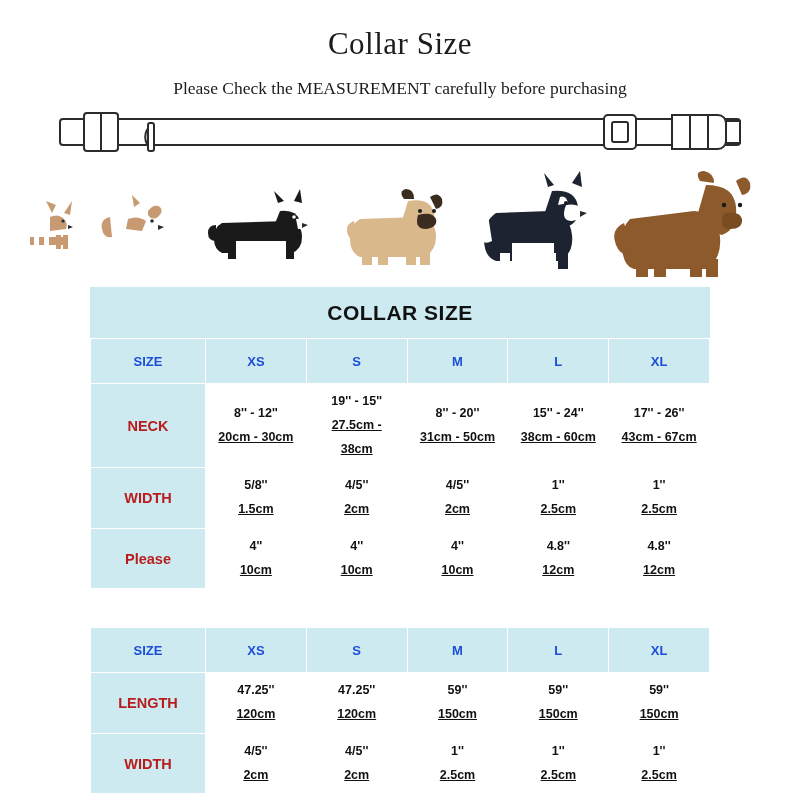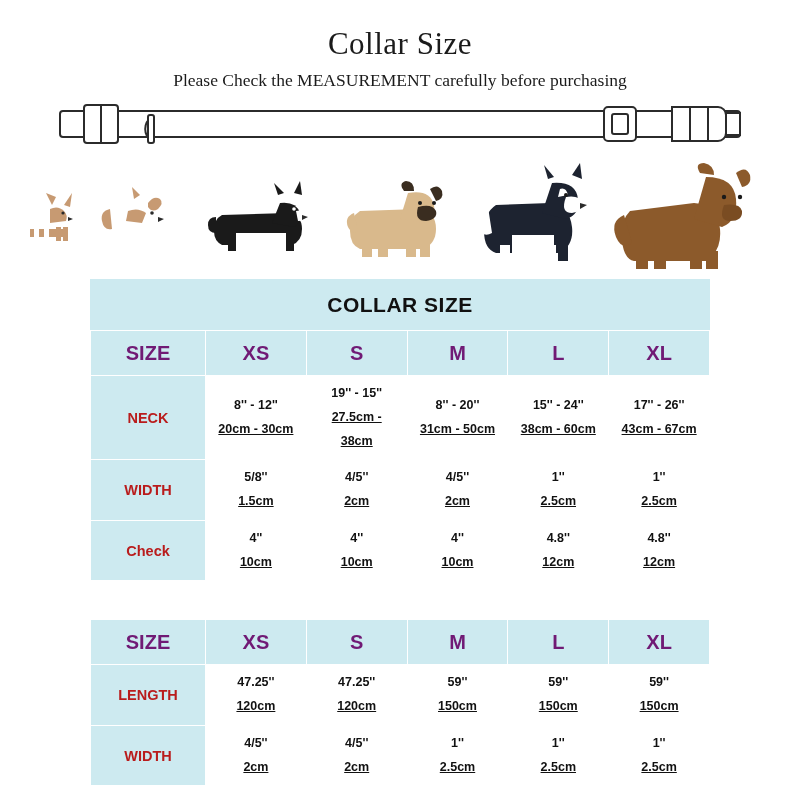--- a/index.html
+++ b/index.html
@@ -25,21 +25,21 @@
     text-align: center;
     font-size: 31px;
     letter-spacing: .5px;
     margin: 26px 0 0 0;
     font-weight: 400;
     color: #1b1b1b;
   }
   .subtitle {
     text-align: center;
     font-size: 17.5px;
-    margin: 8px 0 0 0;
+    margin: 16px 0 0 0;
     font-weight: 400;
     color: #1b1b1b;
   }
 
   
   .collar-wrap {
     position: relative;
     width: 800px;
     height: 60px;
     margin-top: 8px;
@@ -82,23 +82,23 @@
   .rowhead {
     background: #cdeaf0;
     font-weight: bold;
     font-size: 14.5px;
     width: 112px;
     color: #b91c1c;
   }
   .hdr td {
     background: #cdeaf0;
     font-weight: bold;
-    font-size: 20px;
+    font-size: 13px;
     height: 42px;
-    color: #701a75;
+    color: #1d4ed8;
   }
   .datacell {
     background: #ffffff;
     font-size: 12.5px;
     font-weight: bold;
     color: #111;
     line-height: 1.9;
     padding: 6px 8px;
   }
   .datacell .l2 { display: block; text-decoration: underline; }
@@ -289,21 +289,21 @@
             <span>1''</span>
             <span class="l2">2.5cm</span>
           </td>
           <td class="datacell">
             <span>1''</span>
             <span class="l2">2.5cm</span>
           </td>
         </tr>
 
         <tr>
-          <td class="rowhead">Check</td>
+          <td class="rowhead">Please</td>
           <td class="datacell">
             <span>4''</span>
             <span class="l2">10cm</span>
           </td>
           <td class="datacell">
             <span>4''</span>
             <span class="l2">10cm</span>
           </td>
           <td class="datacell">
             <span>4''</span>

